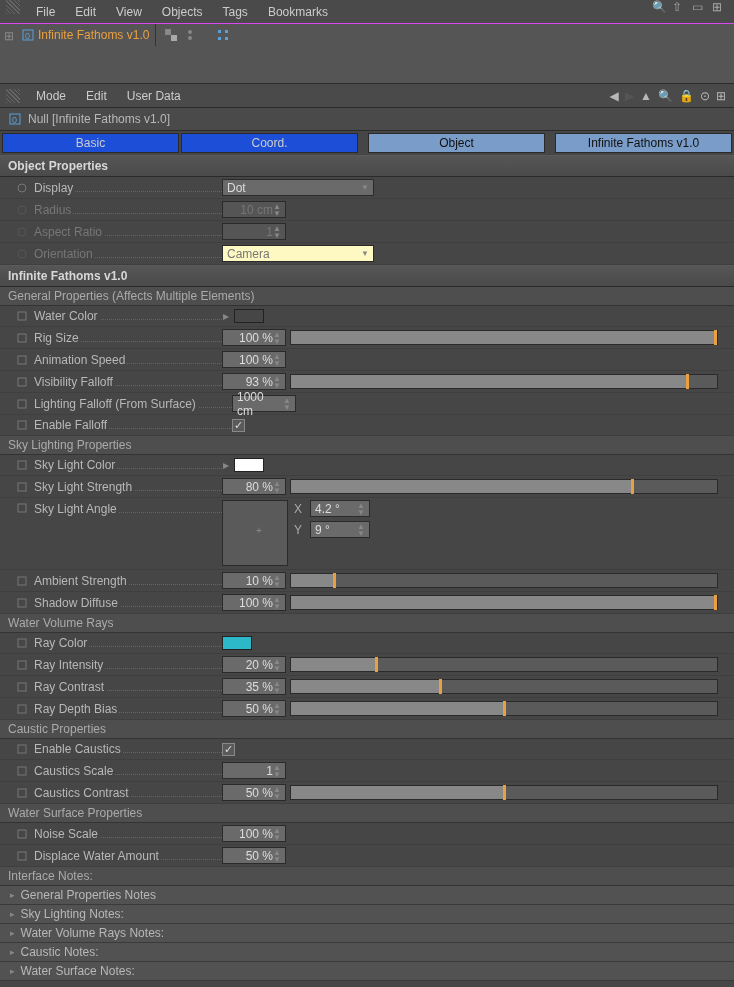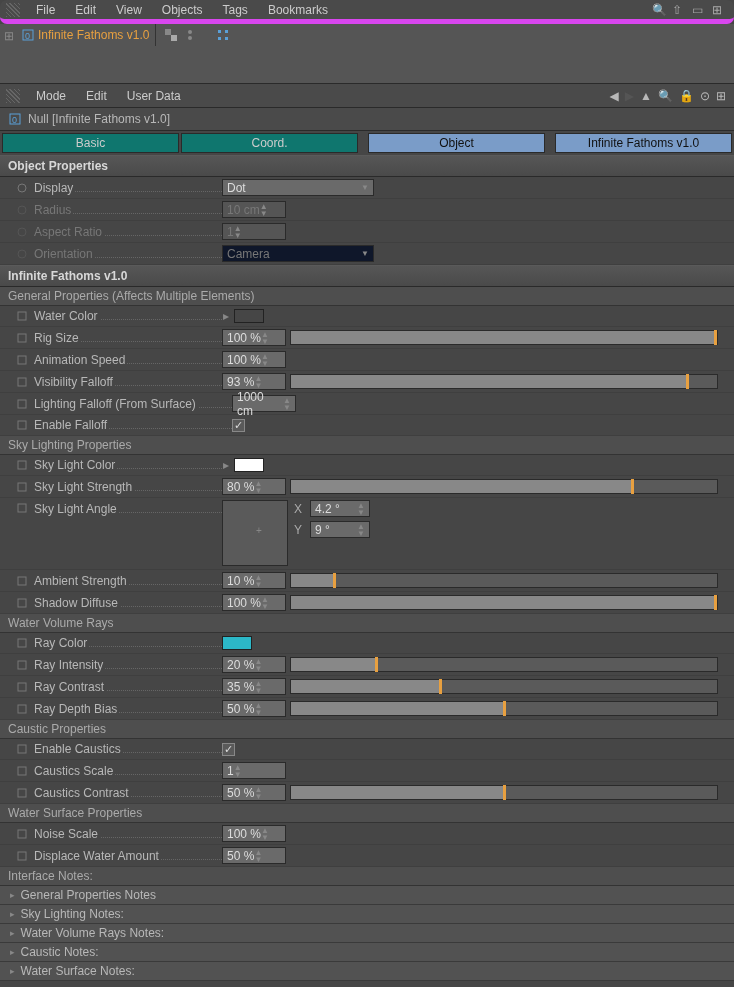--- a/index.html
+++ b/index.html
@@ -1,59 +1,59 @@
 <!DOCTYPE html>
 <html><head>
 <meta charset="utf-8">
 <style>
 * { box-sizing: border-box; margin: 0; padding: 0; font-family: Arial, Helvetica, sans-serif; }
 body { background: #3a3a3a; color: #b8b8b8; font-size: 12px; width: 734px; }
-.menubar { background: #4a4a4a; display: flex; align-items: center; height: 24px; border-bottom: 5px solid #d946ef; border-radius: 7px; }
+.menubar { background: #4a4a4a; display: flex; align-items: flex-start; height: 24px; border-bottom: 1px solid #d946ef; }
 .menubar .hatch { width: 14px; height: 14px; margin: 0 6px; background: repeating-linear-gradient(45deg,#666,#666 1px,transparent 1px,transparent 3px); }
 .menubar .menu-item { padding: 0 10px; line-height: 24px; cursor: pointer; color: #ccc; }
 .menubar .right-icons { margin-left: auto; display: flex; gap: 6px; padding-right: 8px; }
 .menubar .right-icons span { width: 14px; height: 14px; display: inline-block; cursor: pointer; color: #aaa; }
 
 .tabstrip { background: #555; height: 60px; border-bottom: 1px solid #2a2a2a; display: flex; align-items: flex-start; padding-left: 4px; position: relative; }
 .tabstrip .tree-toggle { margin-top: 5px; width: 14px; height: 14px; color: #888; }
 .tabstrip .null-icon { margin-top: 3px; width: 16px; height: 16px; display: inline-flex; align-items:center; justify-content:center; margin-left: 2px; }
 .tabstrip .tab-label { color: #e8a040; padding: 4px 6px 4px 2px; border-right: 1px solid #333; }
 .tabstrip .tab-icons { display: flex; gap: 8px; margin-top: 4px; margin-left: 8px; }
 
 .submenu { background: #4a4a4a; display: flex; align-items: center; height: 24px; border-bottom: 1px solid #2a2a2a; }
 .submenu .hatch { width: 14px; height: 14px; margin: 0 6px; background: repeating-linear-gradient(45deg,#666,#666 1px,transparent 1px,transparent 3px); }
 .submenu .menu-item { padding: 0 10px; line-height: 24px; cursor: pointer; color: #ccc; }
 .submenu .right-icons { margin-left: auto; display: flex; gap: 6px; padding-right: 8px; align-items: center; }
 
 .object-header { background: #4a4a4a; padding: 4px 8px; display: flex; align-items: center; border-bottom: 1px solid #2a2a2a; }
 .object-header .null-icon { width: 14px; height: 14px; margin-right: 6px; }
 
 .tabs-row { display: flex; gap: 2px; padding: 2px; }
-.tabs-row .tab { flex: 1; text-align: center; padding: 2px 0; background: #0f766e; border: 1px solid #2a2a2a; cursor: pointer; color: #ccc; }
+.tabs-row .tab { flex: 1; text-align: center; padding: 2px 0; background: #1d4ed8; border: 1px solid #2a2a2a; cursor: pointer; color: #ccc; }
 .tabs-row .tab.active { background: #7a9cc8; color: #111; margin-left: 8px; }
 
 .section-header { background: linear-gradient(#565656,#4a4a4a); padding: 3px 8px; color: #d8d8d8; font-weight: bold; border-top: 1px solid #5a5a5a; border-bottom: 1px solid #2a2a2a; }
 .subsection-header { background: #4e4e4e; padding: 2px 8px; color: #aaa; border-bottom: 1px solid #333; }
 
 .prop-row { display: flex; align-items: center; padding: 2px 16px; border-bottom: 1px solid #3f3f3f; min-height: 21px; }
 .prop-row.disabled { color: #777; }
 .prop-row .anim-icon { width: 12px; height: 12px; margin-right: 6px; flex-shrink: 0; }
 .prop-row .anim-icon svg { display:block; }
 .prop-row .label { width: 188px; white-space: nowrap; overflow: hidden; position: relative; }
 .prop-row .label::after { content: ""; position: absolute; right: 0; left: 0; bottom: 3px; border-bottom: 1px dotted #666; z-index: 0; }
 .prop-row .label span { background: #464646; position: relative; z-index: 1; padding-right: 2px; }
 .prop-row.disabled .label span { background: #464646; }
 body { background: #464646; }
 .prop-row .arrow { width: 8px; text-align: center; color: #888; margin-right: 4px; }
 .prop-row .color-swatch { width: 30px; height: 14px; border: 1px solid #222; cursor: pointer; }
-.prop-row .num-input { width: 64px; height: 17px; background: #6a6a6a; border: 1px solid #2a2a2a; color: #ddd; padding: 0 4px; display: flex; align-items: center; justify-content: flex-start; cursor: text; }
+.prop-row .num-input { width: 64px; height: 17px; background: #6a6a6a; border: 1px solid #2a2a2a; color: #ddd; padding: 0 4px; display: flex; align-items: center; justify-content: flex-end; cursor: text; }
 .prop-row .num-input.disabled { background: #555; color: #777; }
 .prop-row .num-input .spinner { width: 8px; color: #888; font-size: 8px; line-height: 7px; text-align: center; }
 .prop-row .dropdown { width: 152px; height: 17px; background: #6a6a6a; border: 1px solid #2a2a2a; color: #ddd; padding: 0 4px; display: flex; align-items: center; justify-content: space-between; cursor: pointer; }
-.prop-row .dropdown.disabled { background: #0f172a; color: #777; }
+.prop-row .dropdown.disabled { background: #fef9c3; color: #777; }
 .prop-row .dropdown .tri { font-size: 8px; color: #888; }
 .prop-row .slider { flex: 1; height: 15px; background: #5a5a5a; border: 1px solid #2a2a2a; margin-left: 4px; position: relative; }
 .prop-row .slider .fill { position: absolute; left: 0; top: 0; bottom: 0; background: #888; }
 .prop-row .slider .tick { position: absolute; top: -1px; bottom: -1px; width: 3px; background: #e8a040; }
 .prop-row .checkbox { width: 13px; height: 13px; border: 1px solid #888; background: #5a5a5a; display: inline-flex; align-items: center; justify-content: center; cursor: pointer; color: #ddd; font-size: 11px; }
 
 .angle-pad { width: 66px; height: 66px; background: #5a5a5a; border: 1px solid #2a2a2a; position: relative; margin-right: 6px; }
 .angle-pad .cross { position: absolute; left: 33px; top: 24px; color: #888; font-size: 10px; }
 
 .notes-row { background: #525252; padding: 2px 10px; border-bottom: 1px solid #3a3a3a; cursor: pointer; display: flex; align-items: center; }

